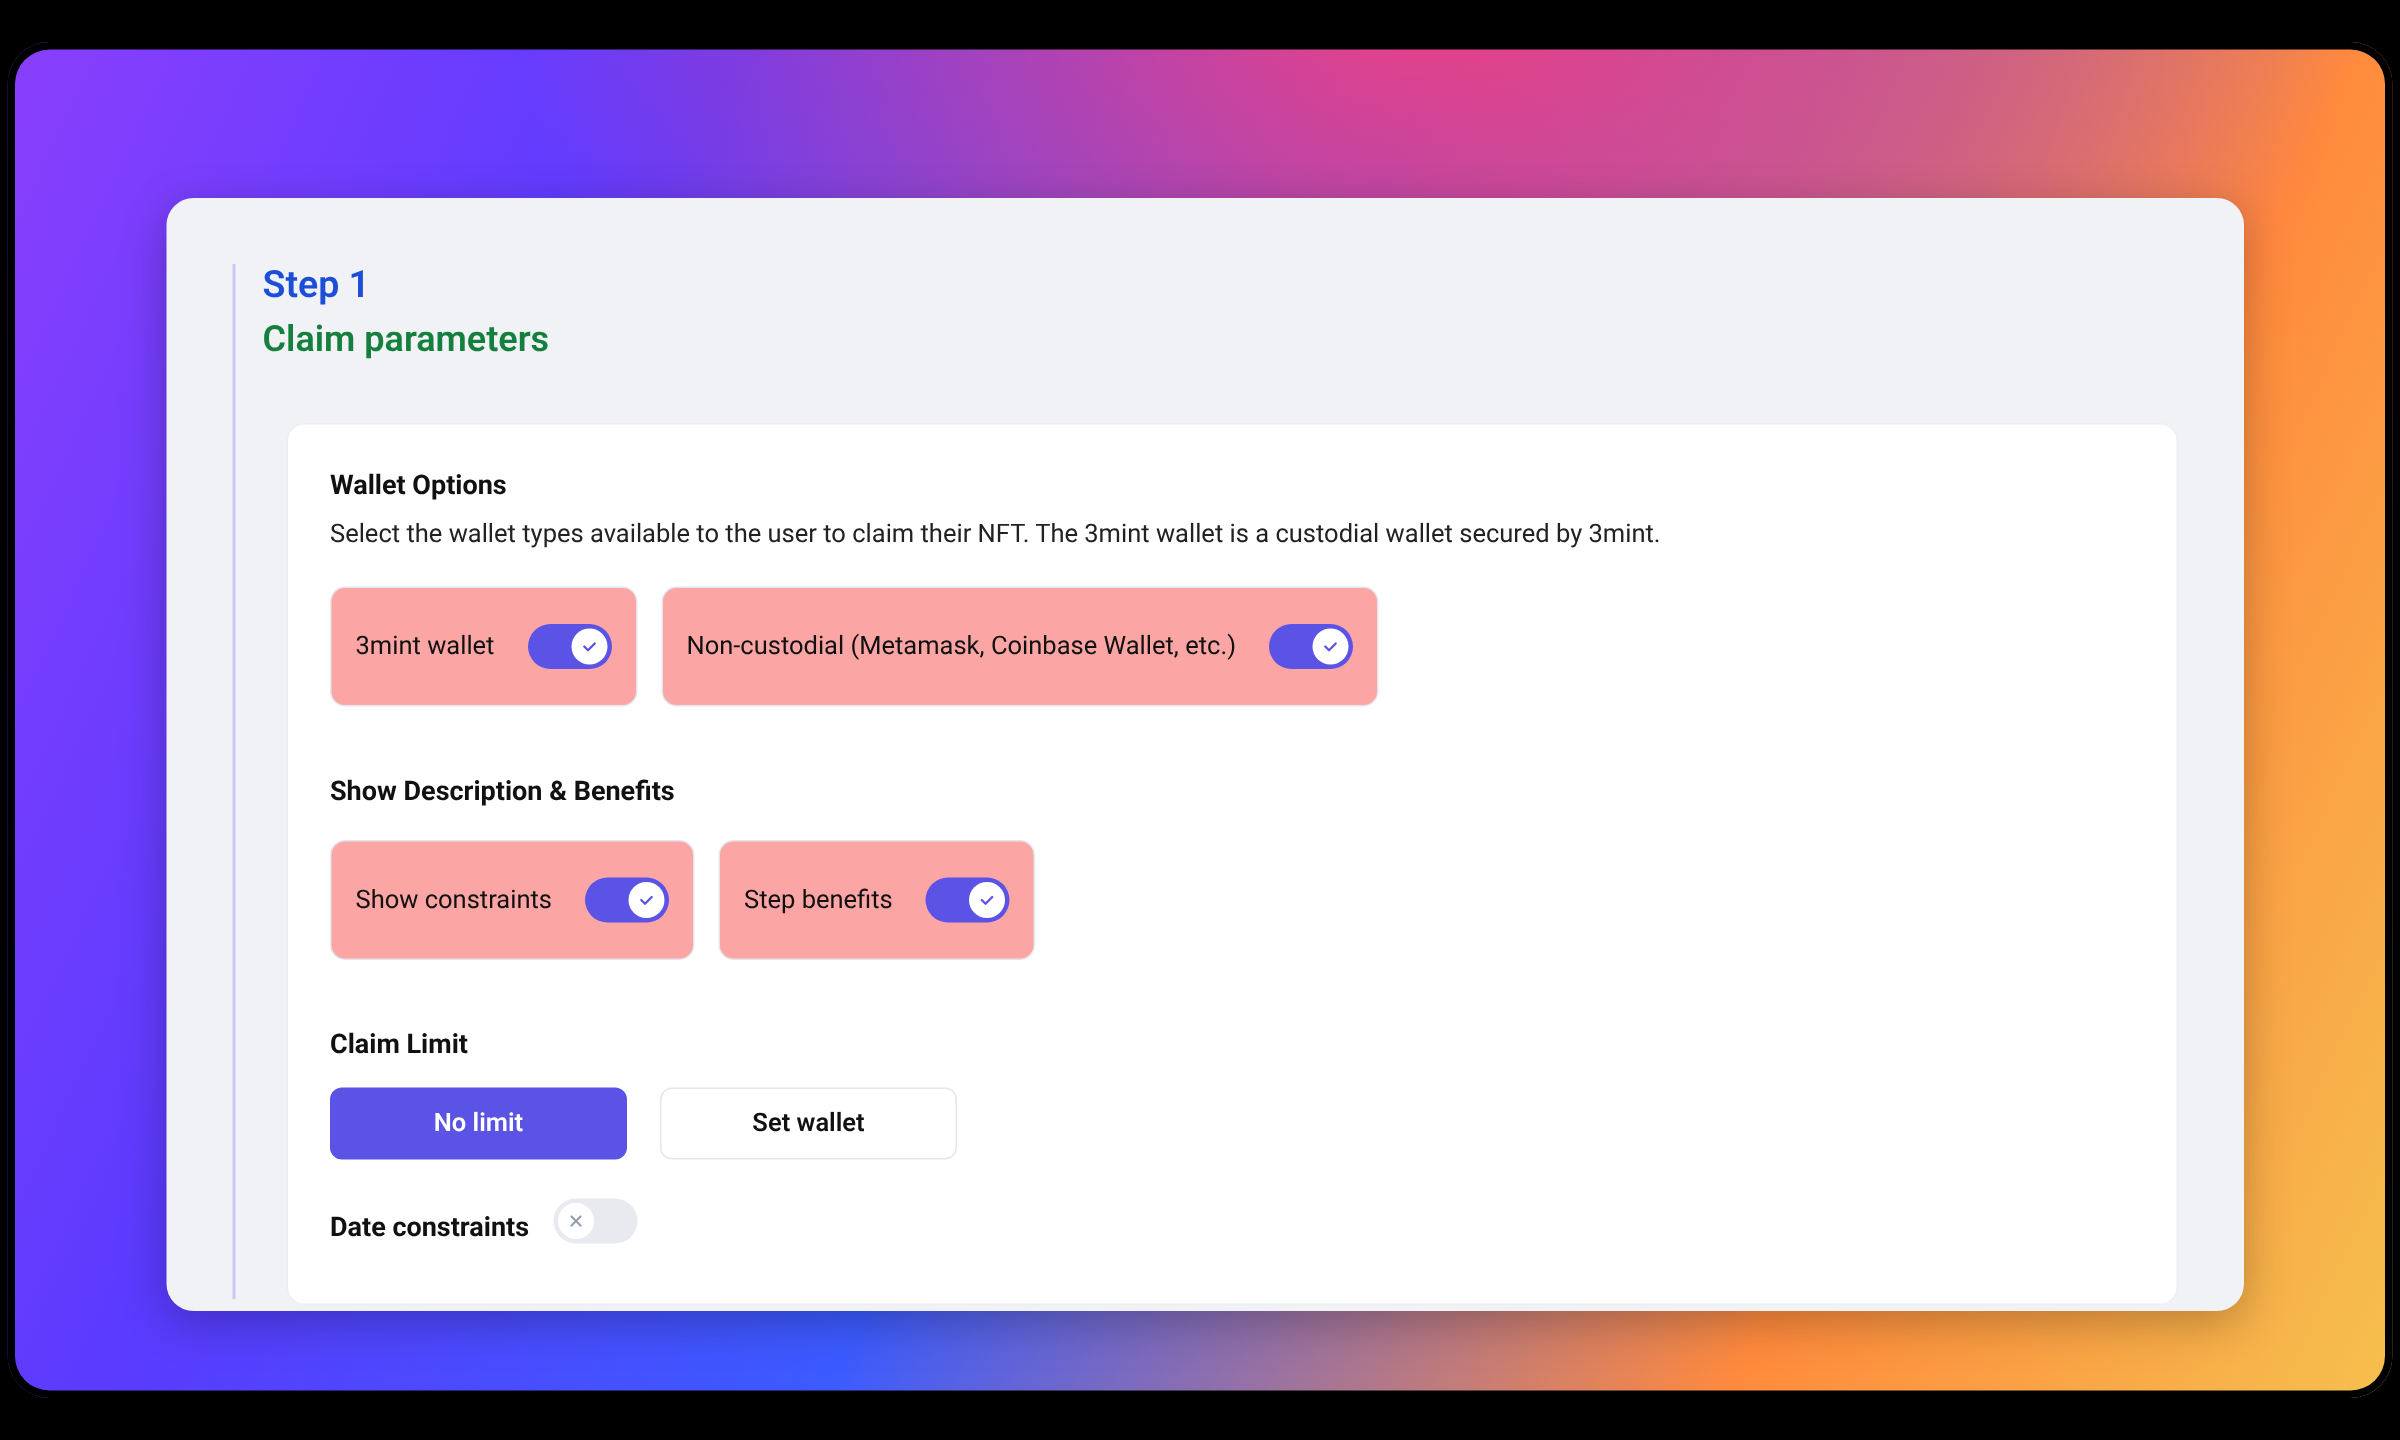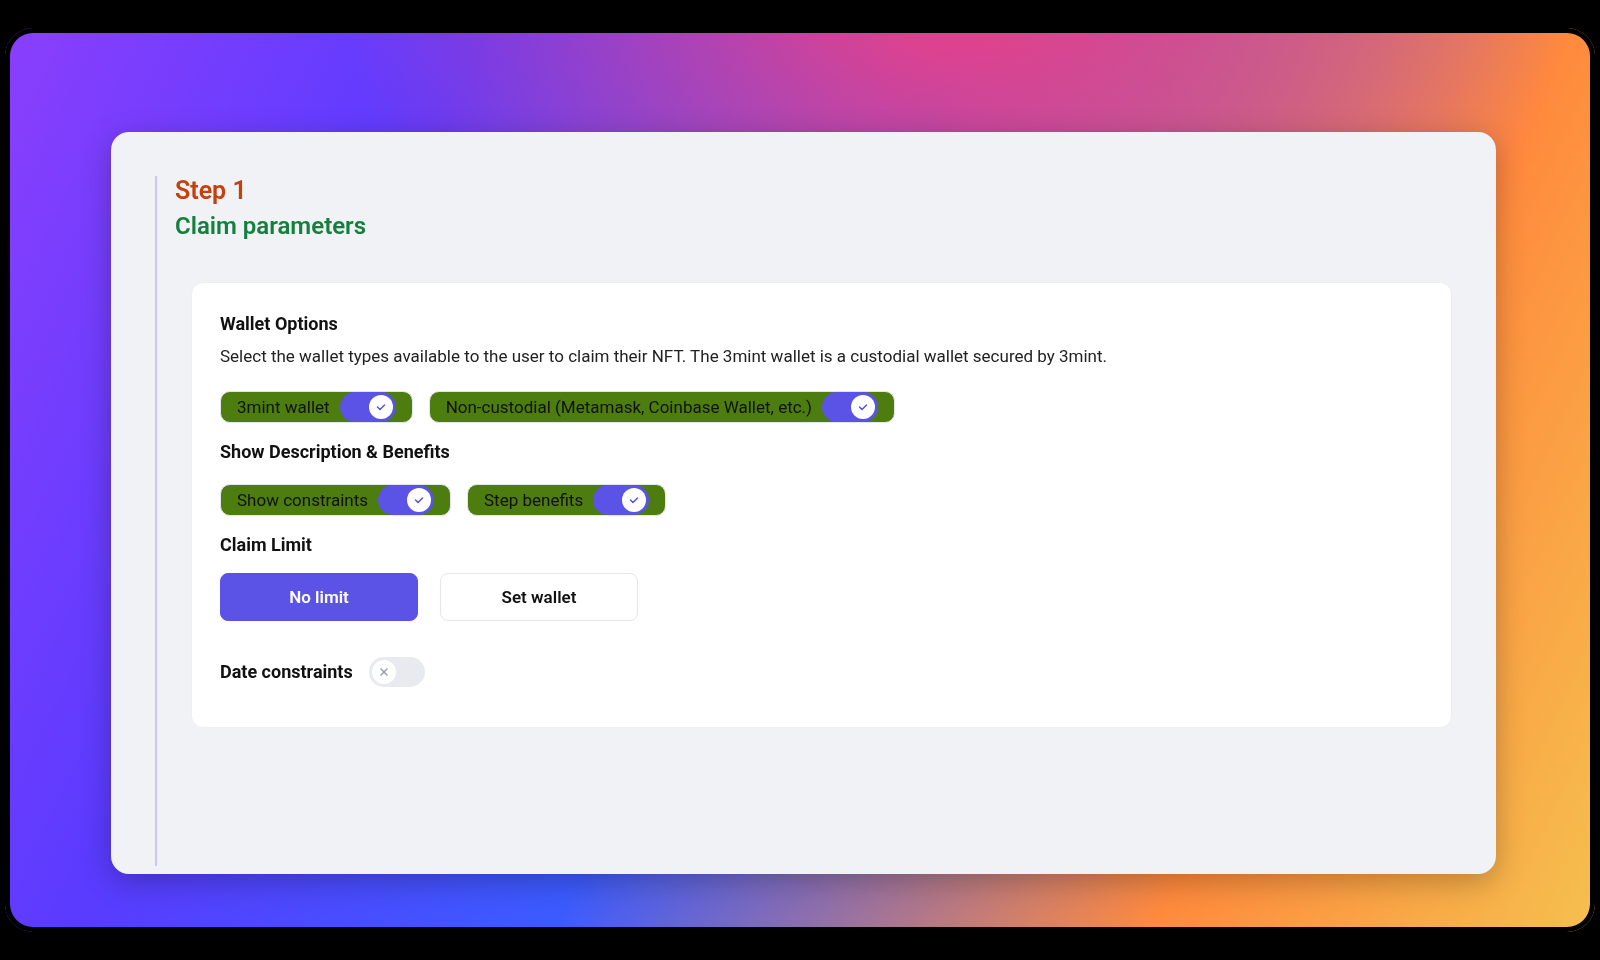--- a/index.html
+++ b/index.html
@@ -26,62 +26,62 @@
     box-shadow: 0 8px 30px rgba(0,0,0,0.25);
     padding: 40px 44px 30px 44px;
   }
   .step-header {
     border-left: 2px solid #c9c5ff;
     padding-left: 18px;
     padding-bottom: 690px; 
     position: absolute; left: 44px; top: 44px; height: 670px;
   }
   .step-header h3 {
-    color: #c2410c; font-size: 25px; font-weight: 600; line-height: 1.2;
+    color: #1d4ed8; font-size: 25px; font-weight: 600; line-height: 1.2;
   }
   .step-header h2 {
     color: #15803d; font-size: 24px; font-weight: 600; margin-top: 6px;
   }
   .card {
     position: absolute; left: 80px; top: 150px; right: 44px;
     background: #fff; border-radius: 12px; border:1px solid #eceef2;
     padding: 30px 28px 40px 28px;
   }
   .section-title { font-size: 18px; font-weight: 700; color:#111; }
   .section-desc  { font-size: 17px; color:#222; margin-top: 10px; line-height:1.45; }
   .pill-row { display:flex; gap: 16px; margin-top: 22px; flex-wrap:wrap; }
   .pill {
-    display:flex; align-items:center; gap: 10px;
+    display:flex; align-items:center; gap: 22px;
     border:1px solid #e3e6ec; border-radius: 10px;
-    padding: 0 16px; background:#4d7c0f;
+    padding: 24px 16px; background:#fca5a5;
     font-size: 17px; color:#111;
   }
   .toggle {
     width: 56px; height: 30px; border-radius: 999px; position: relative; flex:0 0 auto;
   }
   .toggle.on  { background:#5b52e6; }
   .toggle.off { background:#e8eaef; }
   .knob {
     position:absolute; top:3px; width:24px; height:24px; border-radius:50%;
     background:#fff; display:flex; align-items:center; justify-content:center;
   }
   .toggle.on  .knob { right:3px; }
   .toggle.off .knob { left:3px; }
   .knob svg { width:12px; height:12px; }
   .toggle.on  .knob svg { stroke:#5b52e6; }
   .toggle.off .knob svg { stroke:#9aa0ab; }
-  .block { margin-top: 18px; }
+  .block { margin-top: 46px; }
   .seg-row { display:flex; gap:22px; margin-top: 18px; }
   .seg-btn {
     min-width: 198px; height: 48px; border-radius: 8px; font-size: 17px; font-weight:600;
     display:flex; align-items:center; justify-content:center; cursor:pointer;
     border:1px solid #e3e6ec; background:#fff; color:#111;
   }
   .seg-btn.active { background:#5b52e6; color:#fff; border-color:#5b52e6; }
-  .date-row { display:flex; align-items:center; gap: 16px; margin-top: 36px; }
+  .date-row { display:flex; align-items:flex-end; gap: 16px; margin-top: 26px; }
 </style>
 </head>
 <body>
 
 <div class="outer">
   <div class="gradient">
     <div class="panel">
 
       <div class="step-header">
         <h3>Step 1</h3>

